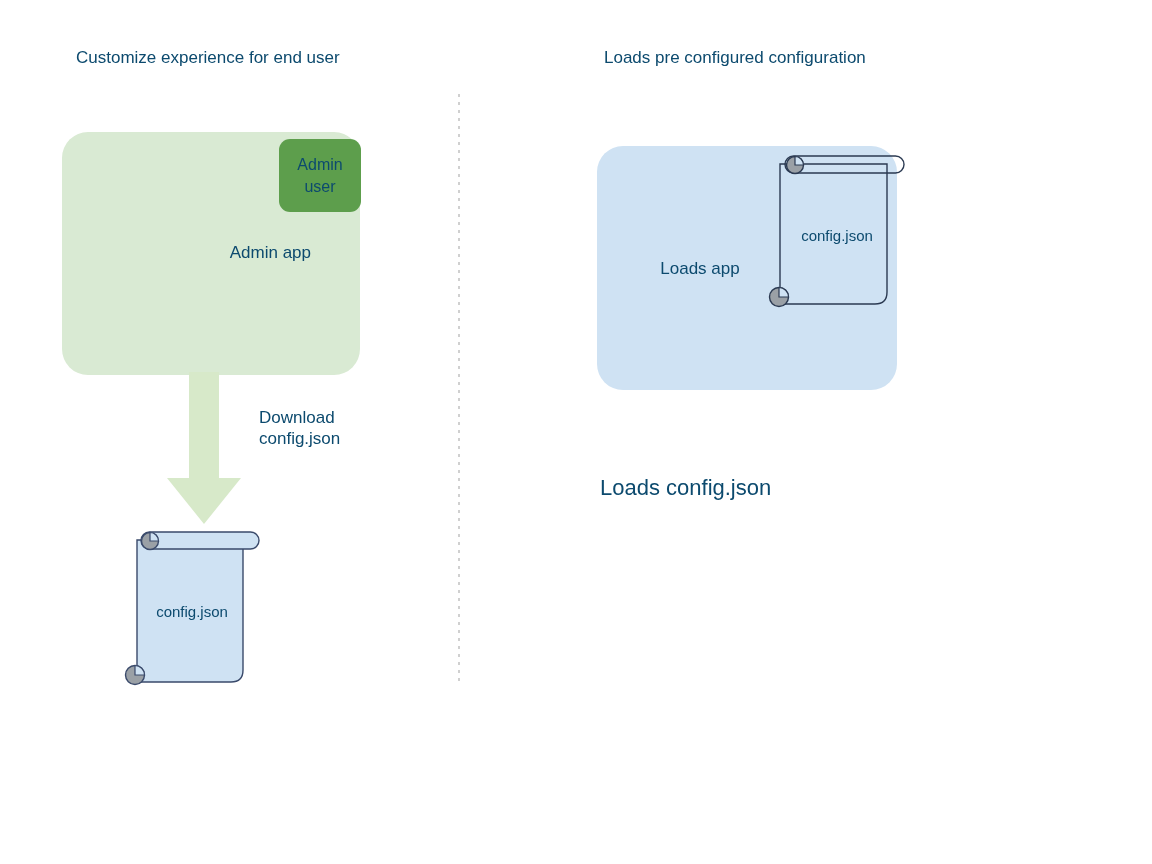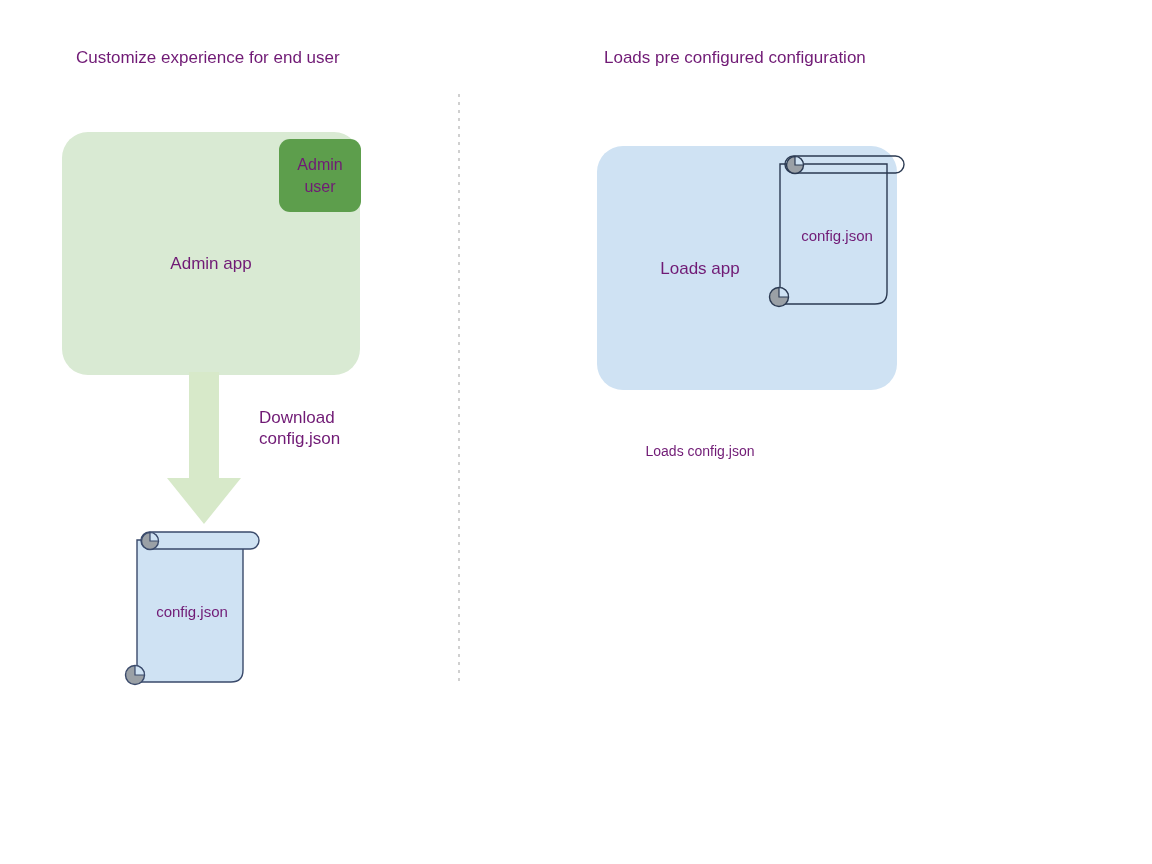--- a/index.html
+++ b/index.html
@@ -24,52 +24,53 @@
     position: absolute;
     left: 0;
     top: 0;
     width: 1152px;
     height: 864px;
   }
   .txt {
     position: absolute;
     white-space: pre;
     line-height: 1.22;
-    color: #701a75;
+    color: #0c4a6e;
   }
   .heading {
     font-size: 17px;
     text-align: left;
   }
   .shape-label {
     font-size: 17px;
     text-align: center;
   }
   .scroll-label {
     font-size: 15px;
     text-align: center;
   }
   .arrow-label {
     font-size: 17px;
     text-align: left;
   }
   .caption {
-    font-size: 14px;
-    text-align: center;
+    font-size: 22px;
+    text-align: left;
+    margin-top: 32px;
   }
   .panel-label {
     font-size: 16px;
     text-align: center;
     line-height: 1.35;
   }
 
   
   #heading-left   { left: 76px;  top: 48px;  width: 360px; }
   #heading-right  { left: 604px; top: 48px;  width: 380px; }
-  #admin-app-label{ left: 111px; top: 254px; width: 200px; }
+  #admin-app-label{ left: 111px; top: 243px; width: 200px; text-align: right; }
   #admin-panel-label { left: 282px; top: 154px; width: 76px; }
   #arrow-label    { left: 249px; top: 408px; width: 200px; margin-left: 10px; }
   #left-scroll-label { left: 132px; top: 603px; width: 120px; }
   #demo-app-label { left: 620px; top: 259px; width: 160px; }
   #right-scroll-label { left: 787px; top: 227px; width: 100px; }
   #loads-caption  { left: 600px; top: 443px; width: 200px; }
 </style>
 </head>
 <body>
 

